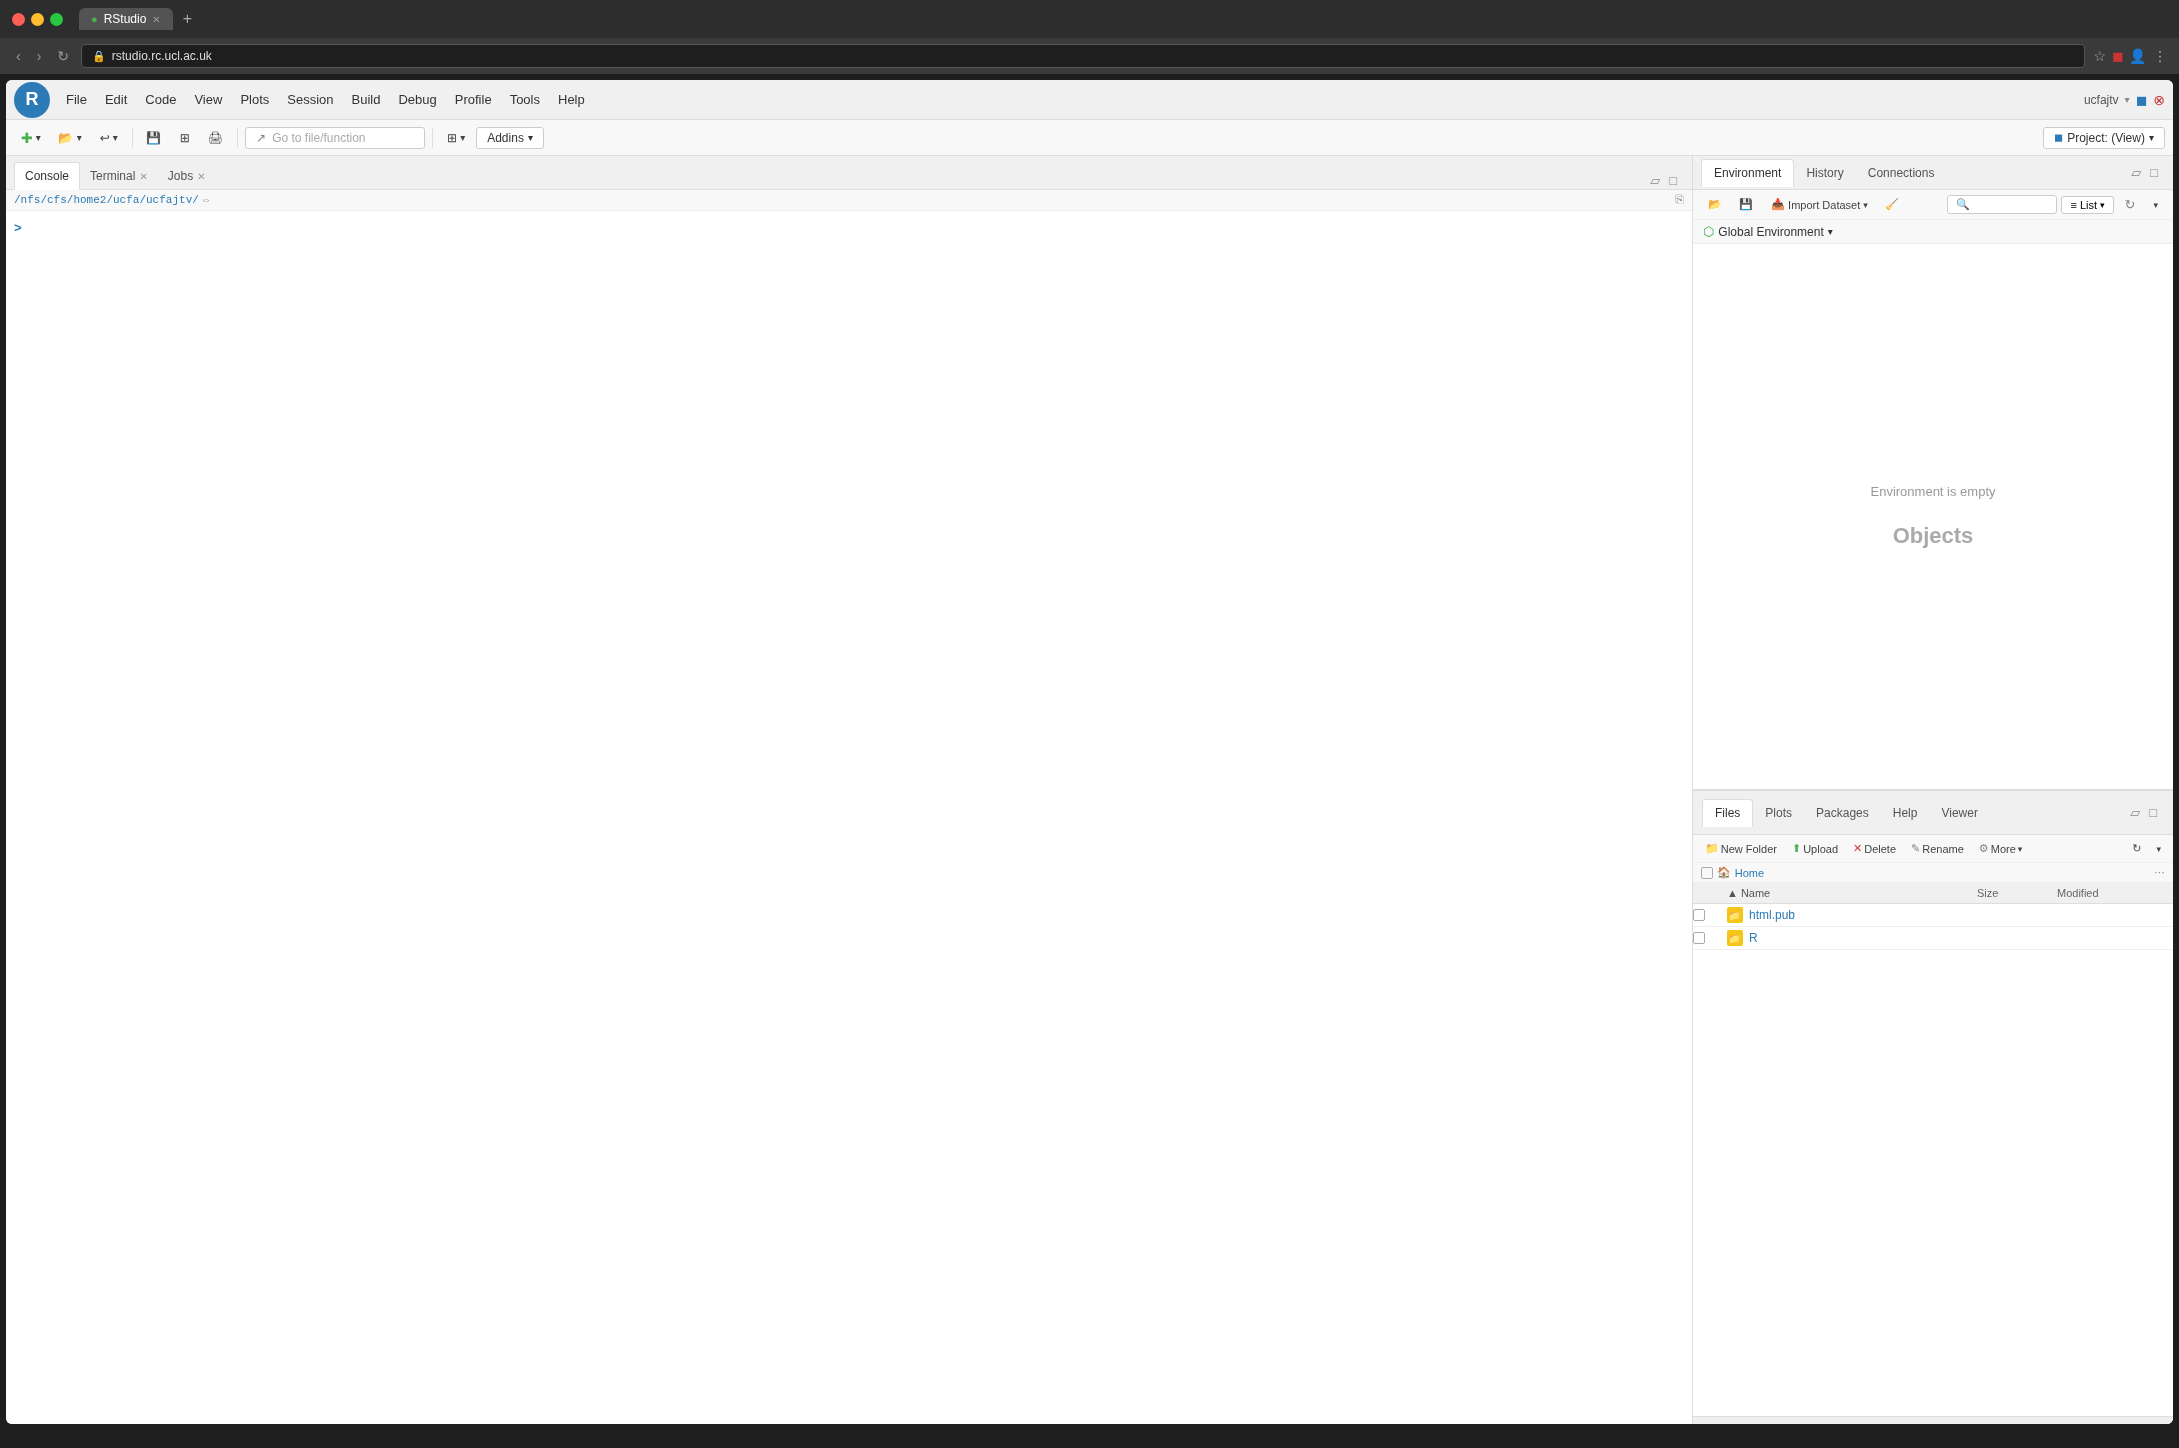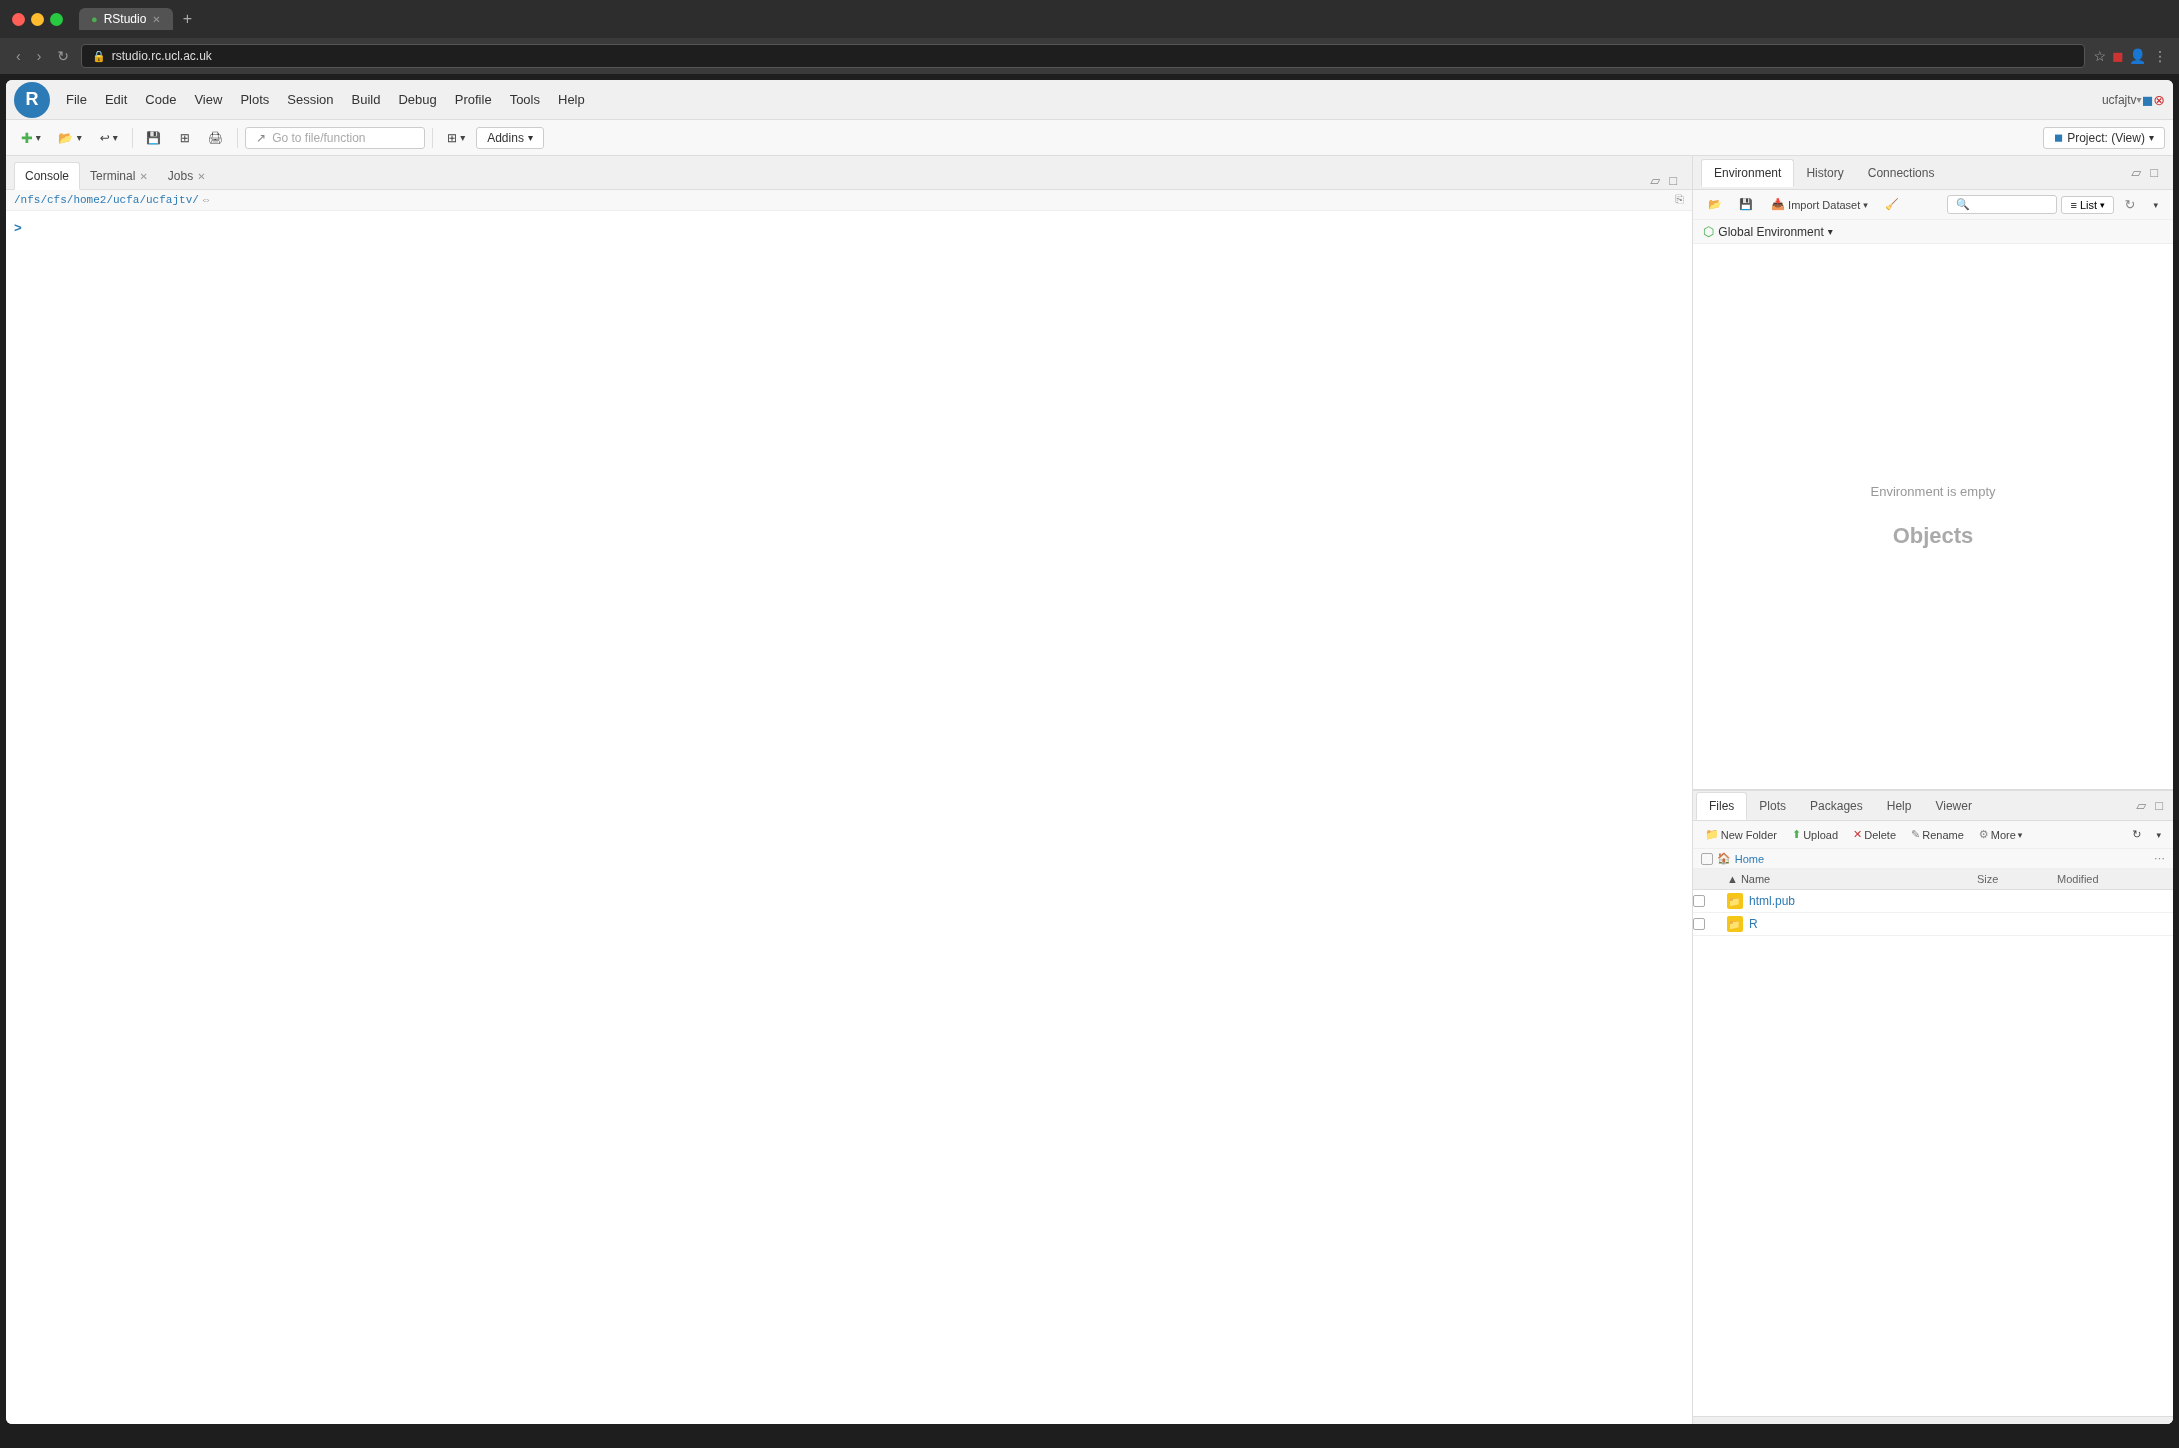--- a/index.html
+++ b/index.html
@@ -27,21 +27,21 @@
     .addr-icon { color: #aaa; font-size: 14px; cursor: pointer; }
 
     
     .rstudio-main { background: #f5f5f5; margin: 6px; border-radius: 6px; overflow: hidden; }
 
     
     .menubar { background: #f0f0f0; border-bottom: 1px solid #ddd; display: flex; align-items: center; padding: 0 8px; height: 40px; gap: 2px; }
     .r-logo { width: 36px; height: 36px; background: #2c7bb6; border-radius: 50%; display: flex; align-items: center; justify-content: center; color: white; font-weight: bold; font-size: 18px; margin-right: 6px; }
     .menu-item { padding: 4px 8px; cursor: pointer; border-radius: 3px; color: #333; font-size: 13px; }
     .menu-spacer { flex: 1; }
-    .user-area { display: flex; align-items: center; font-size: 12px; color: #555; }
+    .user-area { display: flex; align-items: center; gap: 6px; font-size: 12px; color: #555; }
 
     
     .toolbar { background: #f8f8f8; border-bottom: 1px solid #ddd; display: flex; align-items: center; padding: 3px 8px; gap: 4px; height: 36px; }
     .toolbar-btn { background: none; border: 1px solid transparent; border-radius: 3px; padding: 2px 6px; cursor: pointer; font-size: 12px; color: #444; display: flex; align-items: center; gap: 3px; }
     .toolbar-sep { width: 1px; height: 20px; background: #ddd; margin: 0 3px; }
     .goto-btn { background: white; border: 1px solid #ccc; border-radius: 3px; padding: 3px 10px; font-size: 12px; color: #666; display: flex; align-items: center; gap: 6px; min-width: 180px; cursor: pointer; }
     .addins-btn { background: white; border: 1px solid #ccc; border-radius: 3px; padding: 3px 10px; font-size: 12px; color: #333; cursor: pointer; display: flex; align-items: center; gap: 4px; }
     .project-btn { background: white; border: 1px solid #ccc; border-radius: 3px; padding: 3px 10px; font-size: 12px; color: #333; cursor: pointer; display: flex; align-items: center; gap: 4px; }
 
     
@@ -75,21 +75,21 @@
     .env-btn { background: none; border: 1px solid transparent; border-radius: 3px; padding: 2px 6px; cursor: pointer; font-size: 11px; color: #444; display: flex; align-items: center; gap: 3px; }
     .env-spacer { flex: 1; }
     .env-search { background: white; border: 1px solid #ccc; border-radius: 3px; padding: 2px 8px; font-size: 11px; width: 110px; display: flex; align-items: center; gap: 4px; }
     .env-list-btn { background: white; border: 1px solid #ccc; border-radius: 3px; padding: 2px 8px; font-size: 11px; cursor: pointer; display: flex; align-items: center; gap: 3px; }
     .env-global { display: flex; align-items: center; gap: 4px; padding: 4px 10px; background: #f8f8f8; border-bottom: 1px solid #eee; font-size: 12px; color: #333; cursor: pointer; }
     .env-empty { flex: 1; display: flex; flex-direction: column; align-items: center; justify-content: center; color: #aaa; }
     .env-empty-text { font-size: 13px; margin-bottom: 24px; color: #999; }
     .env-objects-label { font-size: 22px; font-weight: bold; color: #aaa; }
 
     
-    .files-tabs { display: flex; align-items: center; background: #f0f0f0; border-bottom: 1px solid #ddd; padding: 0 3px; height: 30px; }
+    .files-tabs { display: flex; align-items: center; background: #f0f0f0; border-bottom: 1px solid #ddd; padding: 0 9px; height: 44px; }
     .files-toolbar { display: flex; align-items: center; padding: 4px 6px; gap: 3px; background: #f8f8f8; border-bottom: 1px solid #eee; flex-wrap: wrap; }
     .files-btn { background: none; border: 1px solid transparent; border-radius: 3px; padding: 2px 5px; cursor: pointer; font-size: 11px; color: #444; display: flex; align-items: center; gap: 2px; }
     .files-path { display: flex; align-items: center; gap: 4px; padding: 3px 8px; background: #f8f8f8; border-bottom: 1px solid #eee; font-size: 11px; }
     .home-icon { color: #cc6600; cursor: pointer; }
     .files-table { flex: 1; overflow-y: auto; }
     .files-header { display: flex; align-items: center; background: #f0f0f0; border-bottom: 1px solid #ddd; padding: 2px 0; font-size: 11px; color: #555; font-weight: 500; }
     .files-header .col-check { width: 30px; text-align: center; }
     .files-header .col-name { flex: 1; padding: 2px 4px; cursor: pointer; display: flex; align-items: center; gap: 3px; }
     .files-header .col-size { width: 80px; padding: 2px 4px; }
     .files-header .col-modified { width: 120px; padding: 2px 4px; }

